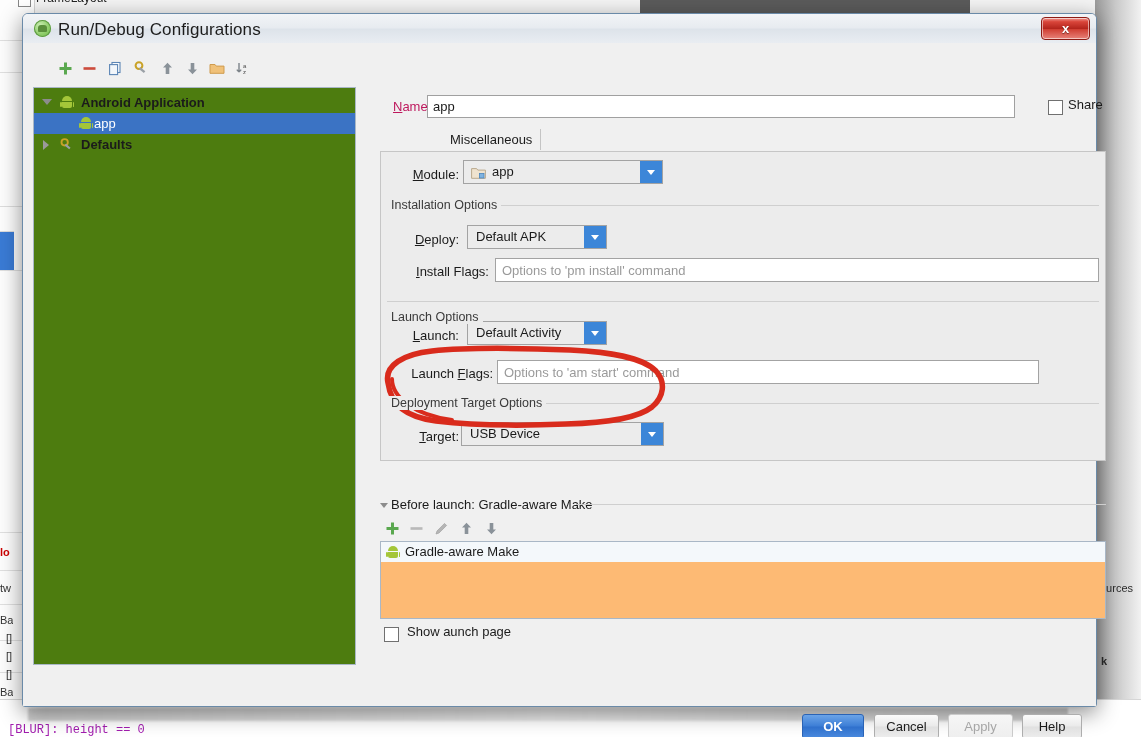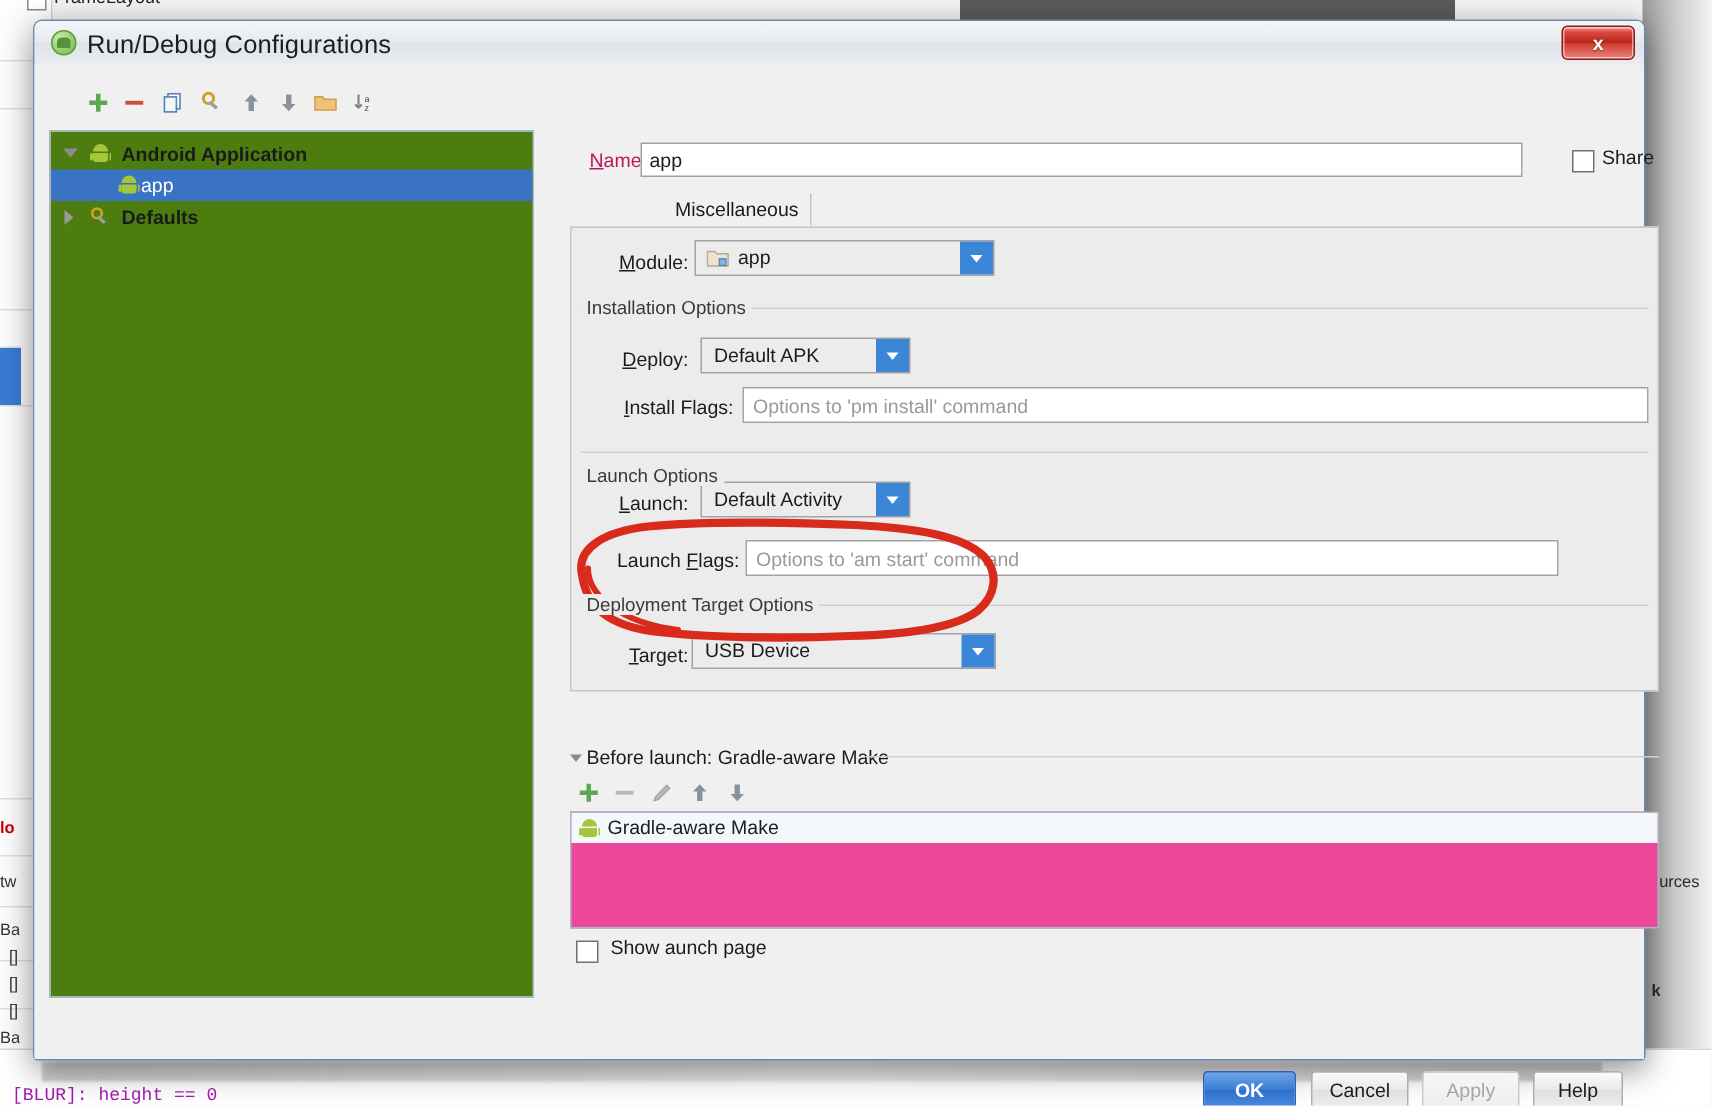--- a/index.html
+++ b/index.html
@@ -117,21 +117,21 @@
     font-family:"Liberation Sans", sans-serif;}
   .textfield::placeholder{color:#9a9a9a;}
 
   .group-title{position:absolute;font-size:12.5px;color:#3a3a3a;background:#ececec;padding:0 4px;z-index:2;}
   .group-line{position:absolute;height:1px;background:#cfcfcf;}
   .bl-twist{position:absolute;left:357px;top:460px;width:0;height:0;
     border-left:4.5px solid transparent;border-right:4.5px solid transparent;border-top:5.5px solid #8c8c8c;}
   .bl-head-lbl{position:absolute;left:368px;top:454px;font-size:13px;color:#1b1b1b;}
   .bl-head-line{position:absolute;left:554px;top:461px;width:529px;height:1px;background:#cfcfcf;}
   .bl-toolbar{position:absolute;left:358px;top:476px;width:160px;height:22px;}
-  .bl-list{position:absolute;left:357px;top:498px;width:726px;height:78px;background:#ec4899;
+  .bl-list{position:absolute;left:357px;top:498px;width:726px;height:78px;background:#fdba74;
     border:1px solid #a9b7c6;box-sizing:border-box;}
   .bl-item{position:relative;height:20px;line-height:20px;background:#f4f8fb;font-size:13px;color:#1b1b1b;}
   .bl-item .ico{position:absolute;left:5px;top:3px;}
   .bl-item .lbl{position:absolute;left:24px;top:0;}
 
   .showpage{position:absolute;left:361px;top:582px;font-size:13px;color:#1b1b1b;}
   .showpage .cb{position:absolute;left:0;top:2px;width:13px;height:13px;border:1px solid #707070;background:#fff;}
   .showpage .lb{position:absolute;left:23px;top:-1px;white-space:nowrap;}
 
   

